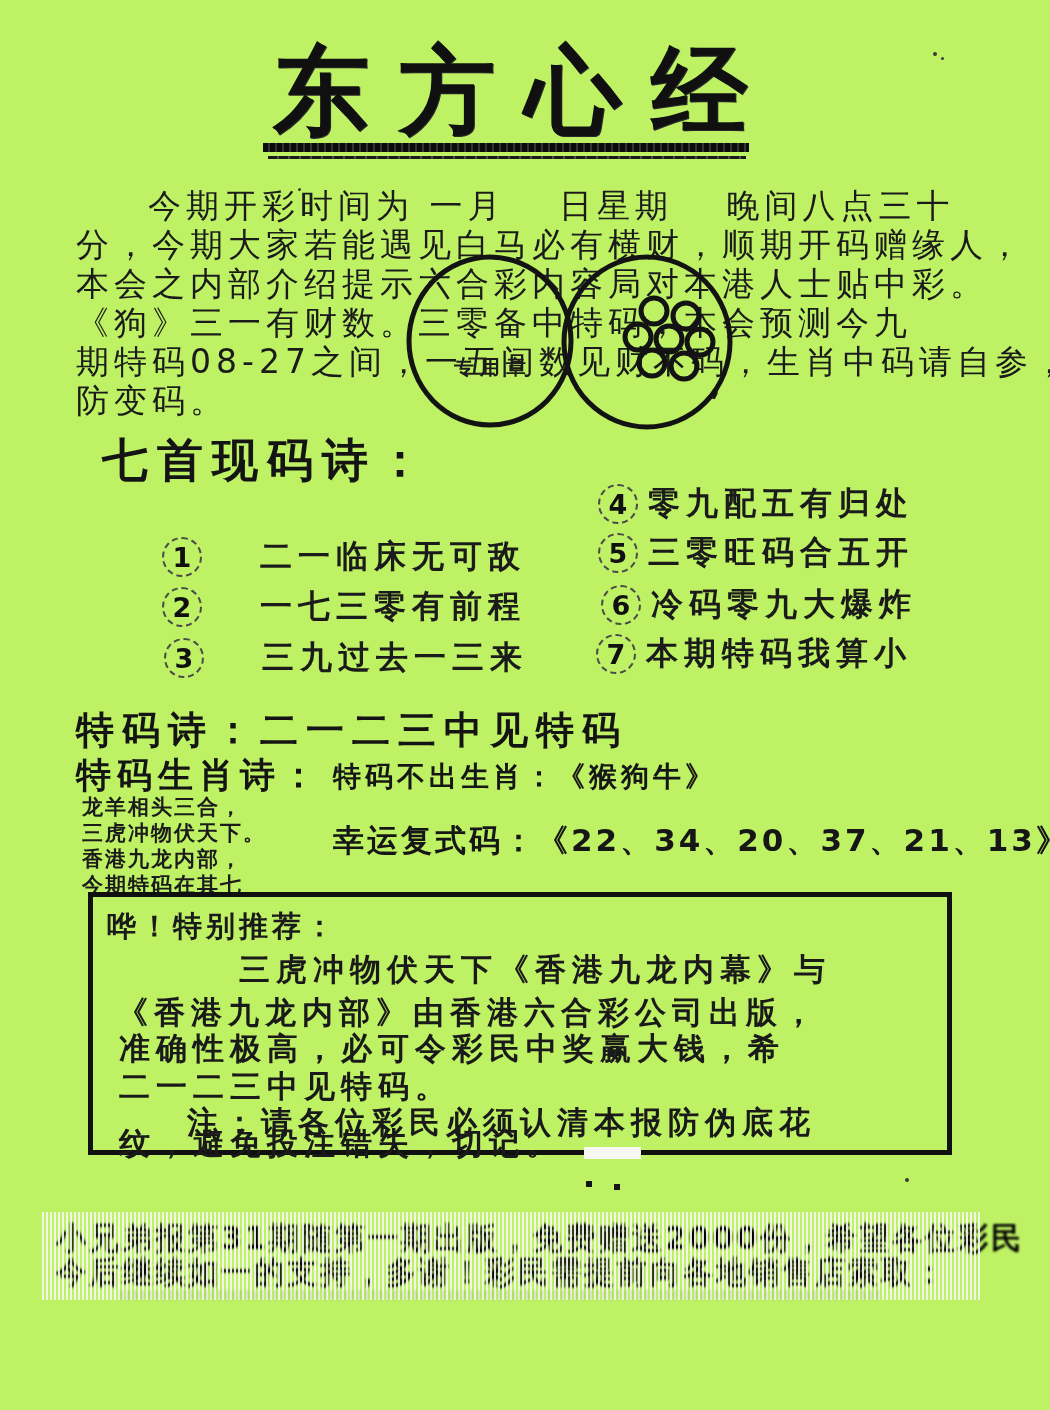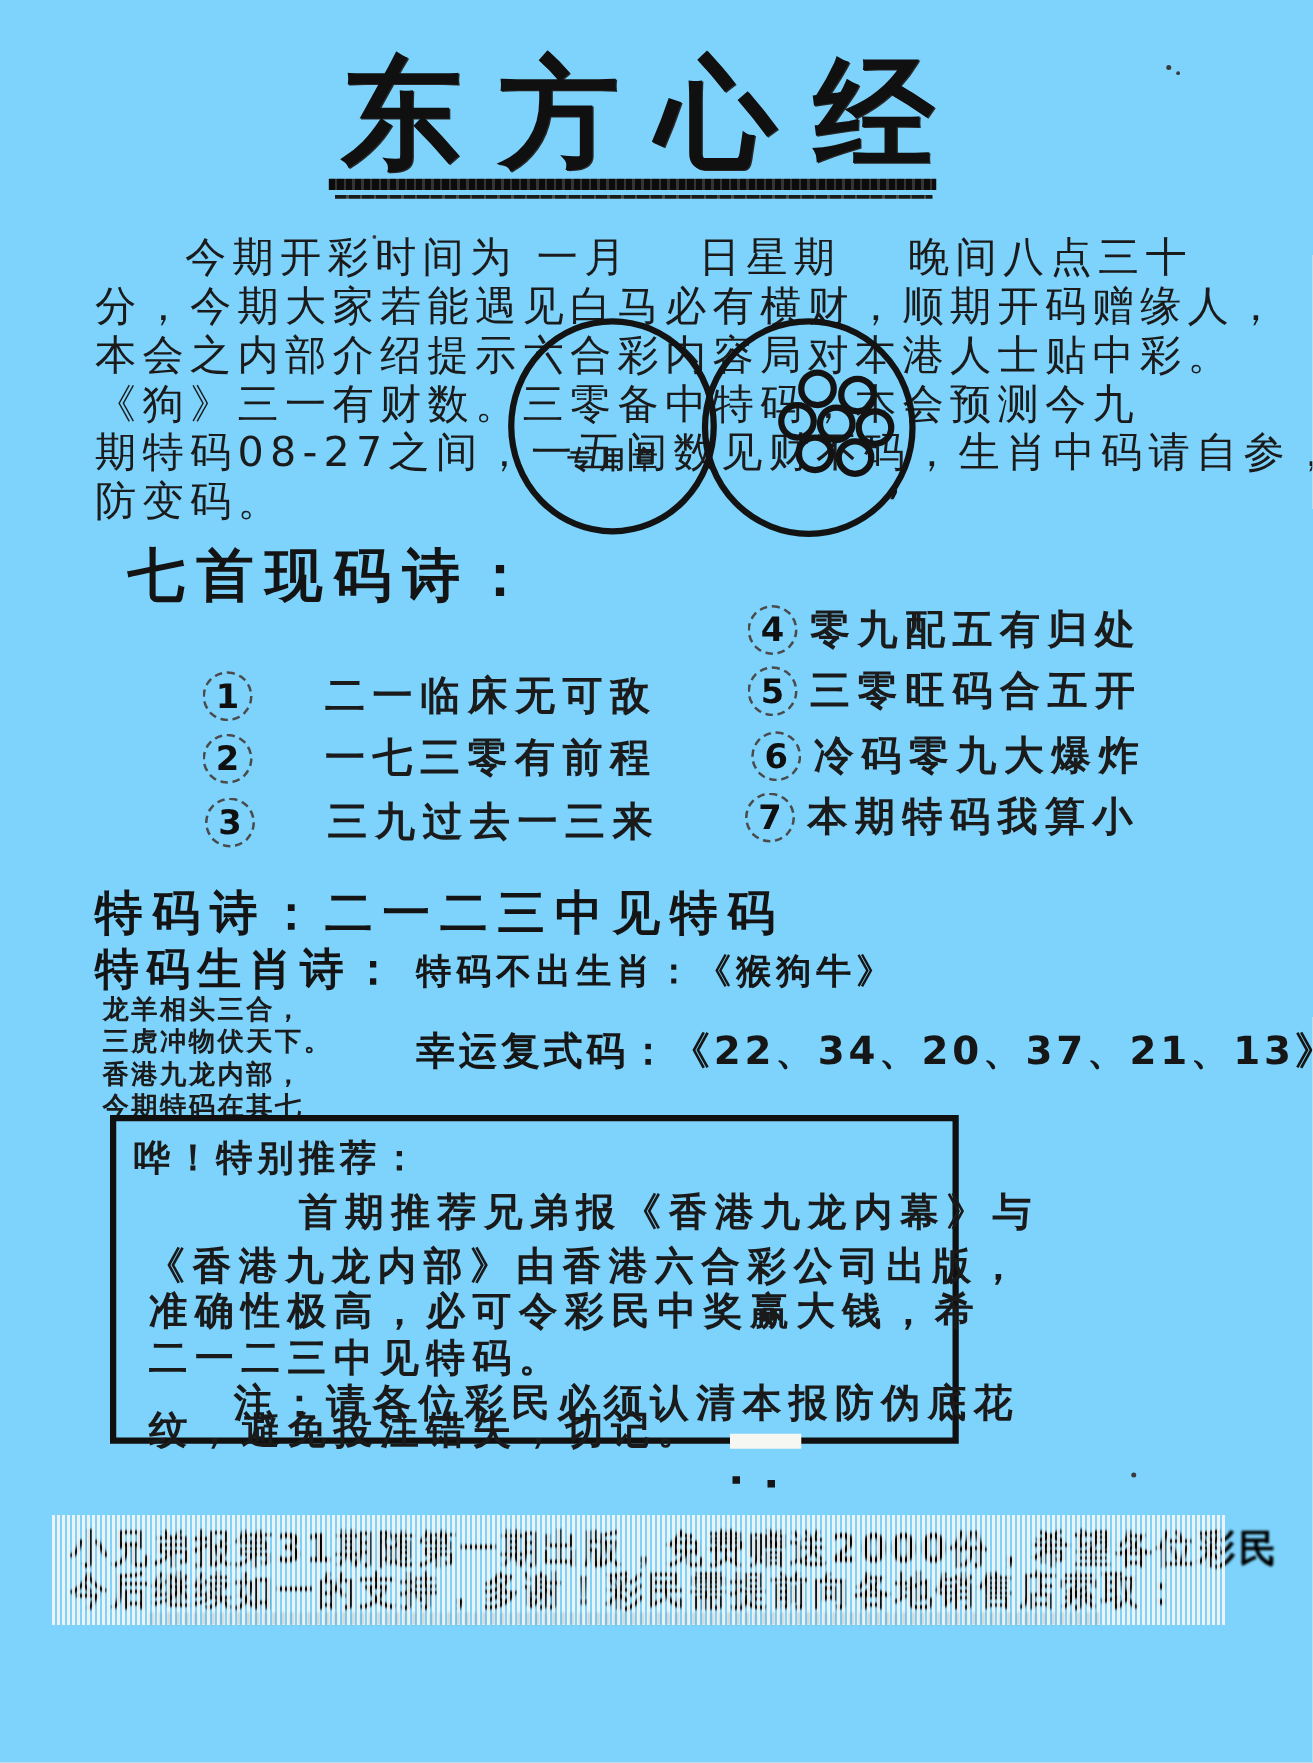--- a/index.html
+++ b/index.html
@@ -1,20 +1,20 @@
 <!DOCTYPE html>
 <html><head>
 <meta charset="utf-8">
 <style>
   html,body{margin:0;padding:0;background:#e8e8e6;}
   .page{
     position:relative;
     width:1050px;height:1410px;
     margin:0 auto;
-    background:#7dd3fc;
+    background:#bef264;
     color:#161616;
     font-family:"DejaVu Sans","Liberation Sans",sans-serif;
     overflow:hidden;
   }
   .abs{position:absolute;white-space:nowrap;}
 
   
   .title{
     left:0;top:28px;width:100%;
     text-align:center;
@@ -66,21 +66,21 @@
 
   
   .tema-row{font-size:38px;font-weight:800;letter-spacing:8px;color:#141414;}
   .tema-sx-label{font-size:35px;font-weight:800;letter-spacing:6px;color:#141414;}
   .sx-small{font-size:21px;font-weight:700;letter-spacing:2px;color:#1b1b1b;}
   .notout{font-size:28px;font-weight:700;letter-spacing:4px;color:#161616;}
   .lucky{font-size:31px;font-weight:700;letter-spacing:3px;color:#161616;}
 
   
   .promo-box{
-    left:88px;top:892px;width:679px;height:263px;
+    left:88px;top:892px;width:864px;height:263px;
     border:5px solid #101010;
     box-sizing:border-box;
   }
   .promo-line{position:absolute;white-space:nowrap;font-size:31px;letter-spacing:6px;font-weight:600;color:#1a1a1a;}
   .promo-headline{font-size:29px;font-weight:700;letter-spacing:4px;}
   .border-gap{
     left:584px;top:1147px;width:57px;height:12px;
     background:#f6f6f3;
   }
   .dot{position:absolute;width:6px;height:6px;background:#151515;}
@@ -182,21 +182,21 @@
 
   <div class="abs notout" style="left:333px;top:758px;">
     <span>特码不出生肖：</span><span>《猴狗牛》</span>
   </div>
   <div class="abs lucky" style="left:333px;top:820px;">
     <span>幸运复式码：</span><span>《22、34、20、37、21、13》</span>
   </div>
 
   <div class="abs promo-box">
     <div class="promo-line promo-headline" style="left:14px;top:10px;">哗！特别推荐：</div>
-    <div class="promo-line" style="left:146px;top:52px;">首期推荐兄弟报《香港九龙内幕》与</div>
+    <div class="promo-line" style="left:146px;top:52px;">三虎冲物伏天下《香港九龙内幕》与</div>
     <div class="promo-line" style="left:24px;top:95px;">《香港九龙内部》由香港六合彩公司出版，</div>
     <div class="promo-line" style="left:26px;top:131px;">准确性极高，必可令彩民中奖赢大钱，希</div>
     <div class="promo-line" style="left:26px;top:169px;">二一二三中见特码。</div>
     <div class="promo-line" style="left:94px;top:205px;">注：请各位彩民必须认清本报防伪底花</div>
     <div class="promo-line" style="left:26px;top:226px;">纹，避免投注错失，切记。</div>
   </div>
   <div class="abs border-gap"></div>
   <div class="dot" style="left:586px;top:1181px;"></div>
   <div class="dot" style="left:614px;top:1184px;"></div>
 

